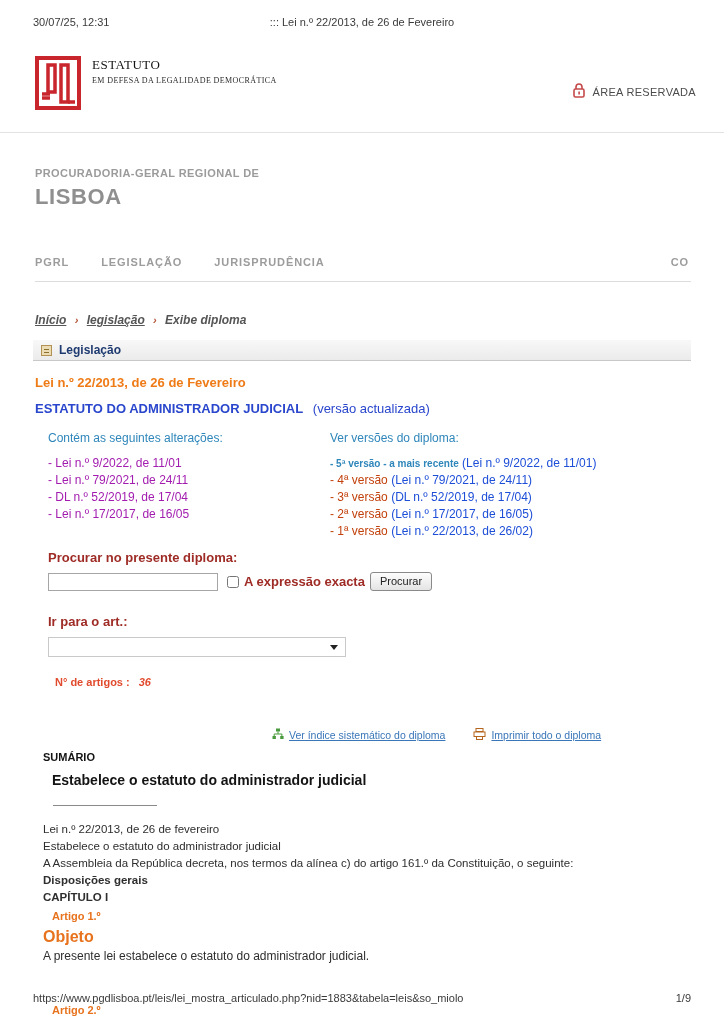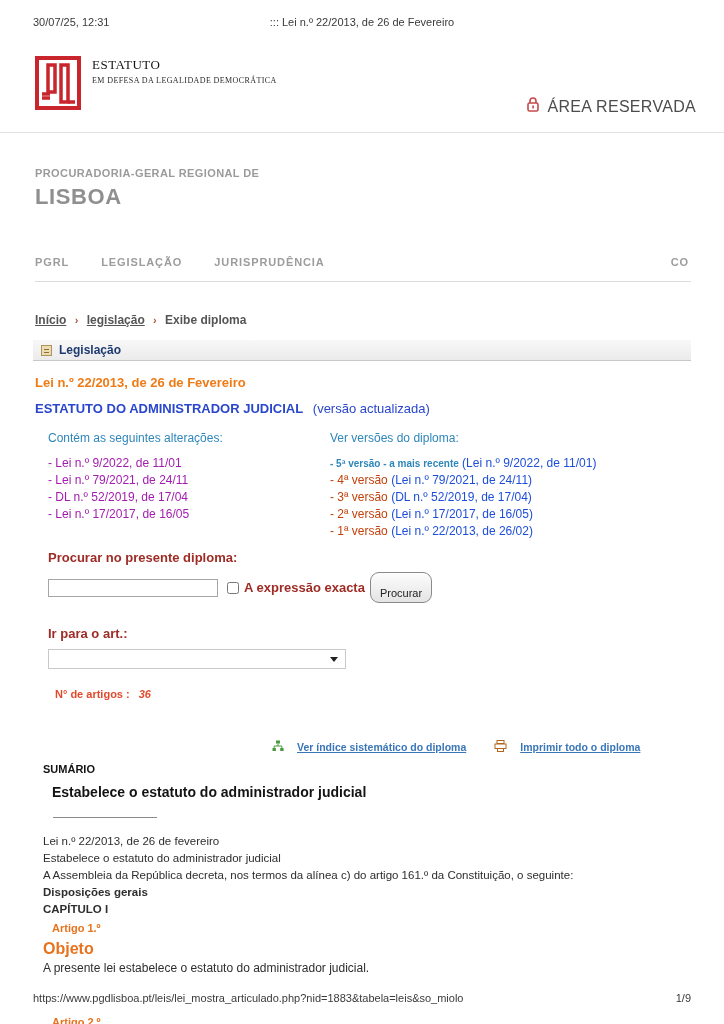--- a/index.html
+++ b/index.html
@@ -9,37 +9,37 @@
   
   .print-header { position:relative; padding:16px 33px 0; font-size:11px; color:#3a3a3a; height:30px; }
   .ph-title { position:absolute; left:0; right:0; top:16px; text-align:center; }
 
   
   .site-header { position:relative; display:flex; align-items:flex-start; padding:26px 30px 16px 35px; border-bottom:1px solid #e2e2e2; }
   .logo-text { margin-left:11px; font-family:"Liberation Serif", serif; color:#141414; }
   .logo-org { font-size:19px; font-weight:bold; letter-spacing:0.5px; margin-top:14px; }
   .logo-country { font-size:13px; margin-top:1px; letter-spacing:0.5px; }
   .logo-motto { font-size:8px; margin-top:3px; letter-spacing:0.4px; color:#2b2b2b; }
-  .area-reservada { position:absolute; right:28px; top:66px; display:flex; align-items:center; gap:7px;
-    font-size:16px; color:#4c4c4c; letter-spacing:0.3px; cursor:pointer; }
+  .area-reservada { position:absolute; right:28px; top:52px; display:flex; align-items:center; gap:7px;
+    font-size:11px; color:#4c4c4c; letter-spacing:0.3px; cursor:pointer; }
 
   
   .region { margin:34px 0 0 35px; }
   .region-line1 { font-size:11px; font-weight:bold; color:#9b9b9b; letter-spacing:0.4px; }
   .region-line2 { font-size:22px; font-weight:bold; color:#8f8f8f; letter-spacing:0.6px; margin-top:5px; }
 
   
   .nav { display:flex; align-items:center; margin:46px 35px 0 35px; font-size:11px; font-weight:bold;
     color:#9c9c9c; letter-spacing:0.9px; }
   .nav-item { margin-right:32px; cursor:pointer; }
   .nav-right { margin-left:auto; margin-right:0; }
   .nav-divider { height:1px; background:#dcdcdc; margin:13px 33px 0 35px; }
 
   
-  .breadcrumb { margin:31px 0 12px 35px; font-size:12px; font-weight:bold; color:#555; }
+  .breadcrumb { margin:31px 0 12px 35px; font-size:12px; font-weight:bold; color:#555;font-style:italic; }
   .crumb-link { text-decoration:underline; cursor:pointer; }
   .crumb-sep { color:#b3553a; margin:0 5px; font-size:11px; }
 
   
   .section-bar { display:flex; align-items:center; gap:7px; height:21px; margin:13px 33px 0 33px;
     background:linear-gradient(#f8f8f8,#ebebeb); border-bottom:1px solid #c8c8c8; padding-left:8px; }
   .section-title { font-size:12px; font-weight:bold; color:#1e3a70; }
   .doc-icon { width:11px; height:11px; background:#ecdcb4; border:1px solid #b19254; display:inline-block; position:relative; }
   .doc-icon::before { content:""; position:absolute; left:2px; right:2px; top:3px; height:1px; background:#8c6f33; box-shadow:0 3px 0 #8c6f33; }
 
@@ -61,35 +61,35 @@
 
   
   .search-block { margin:10px 0 0 48px; }
   .red-label { font-size:13px; font-weight:bold; color:#9e2b25; }
   .search-row { display:flex; align-items:center; margin-top:7px; }
   .search-input { width:170px; height:18px; border:1px solid #a6a6a6; font-size:12px; padding:1px 3px;
     font-family:"Liberation Sans", sans-serif; }
   .search-row input[type=checkbox] { width:12px; height:12px; margin-left:9px; }
   .exact-label { margin-left:5px; }
   .procurar-btn { margin-left:5px; font-size:11px; font-family:"Liberation Sans", sans-serif; color:#222;
-    padding:14px 9px 3px; border:1px solid #8a8a8a; border-radius:9px; background:linear-gradient(#fdfdfd,#e4e4e4); cursor:pointer; }
+    padding:2px 9px 3px; border:1px solid #8a8a8a; border-radius:3px; background:linear-gradient(#fdfdfd,#e4e4e4); cursor:pointer; }
 
   
   .goto-block { margin:23px 0 0 48px; }
   .goto-select { position:relative; width:298px; height:20px; border:1px solid #c9c9c9; background:#fff;
     margin-top:8px; cursor:pointer; }
   .chevron { position:absolute; right:7px; top:7px; width:0; height:0;
     border-left:4px solid transparent; border-right:4px solid transparent; border-top:5px solid #222; }
 
   .count-line { margin:19px 0 0 55px; font-size:11px; font-weight:bold; color:#e14a2d; }
   .count-val { font-style:italic; margin-left:9px; }
 
   
   .actions-row { display:flex; align-items:center; margin:40px 0 0 272px; font-size:10.5px; }
-  .action-link { color:#3a76b8; font-weight:bold; text-decoration:underline; cursor:pointer; margin-left:13px; }
+  .action-link { color:#3a76b8; font-weight:normal; text-decoration:underline; cursor:pointer; margin-left:5px; }
   .action-sep { width:28px; }
 
   
   .summary-block { margin:9px 0 0 43px; }
   .summary-heading { font-size:11px; font-weight:bold; color:#131313; }
   .summary-text { font-size:14px; font-weight:bold; color:#131313; margin:9px 0 0 9px; }
   .summary-divider { width:104px; height:1px; background:#8a8a8a; margin:17px 0 0 10px; }
 
   
   .body-text { margin:15px 0 0 43px; font-size:11.5px; line-height:17px; color:#2e2e2e; }

